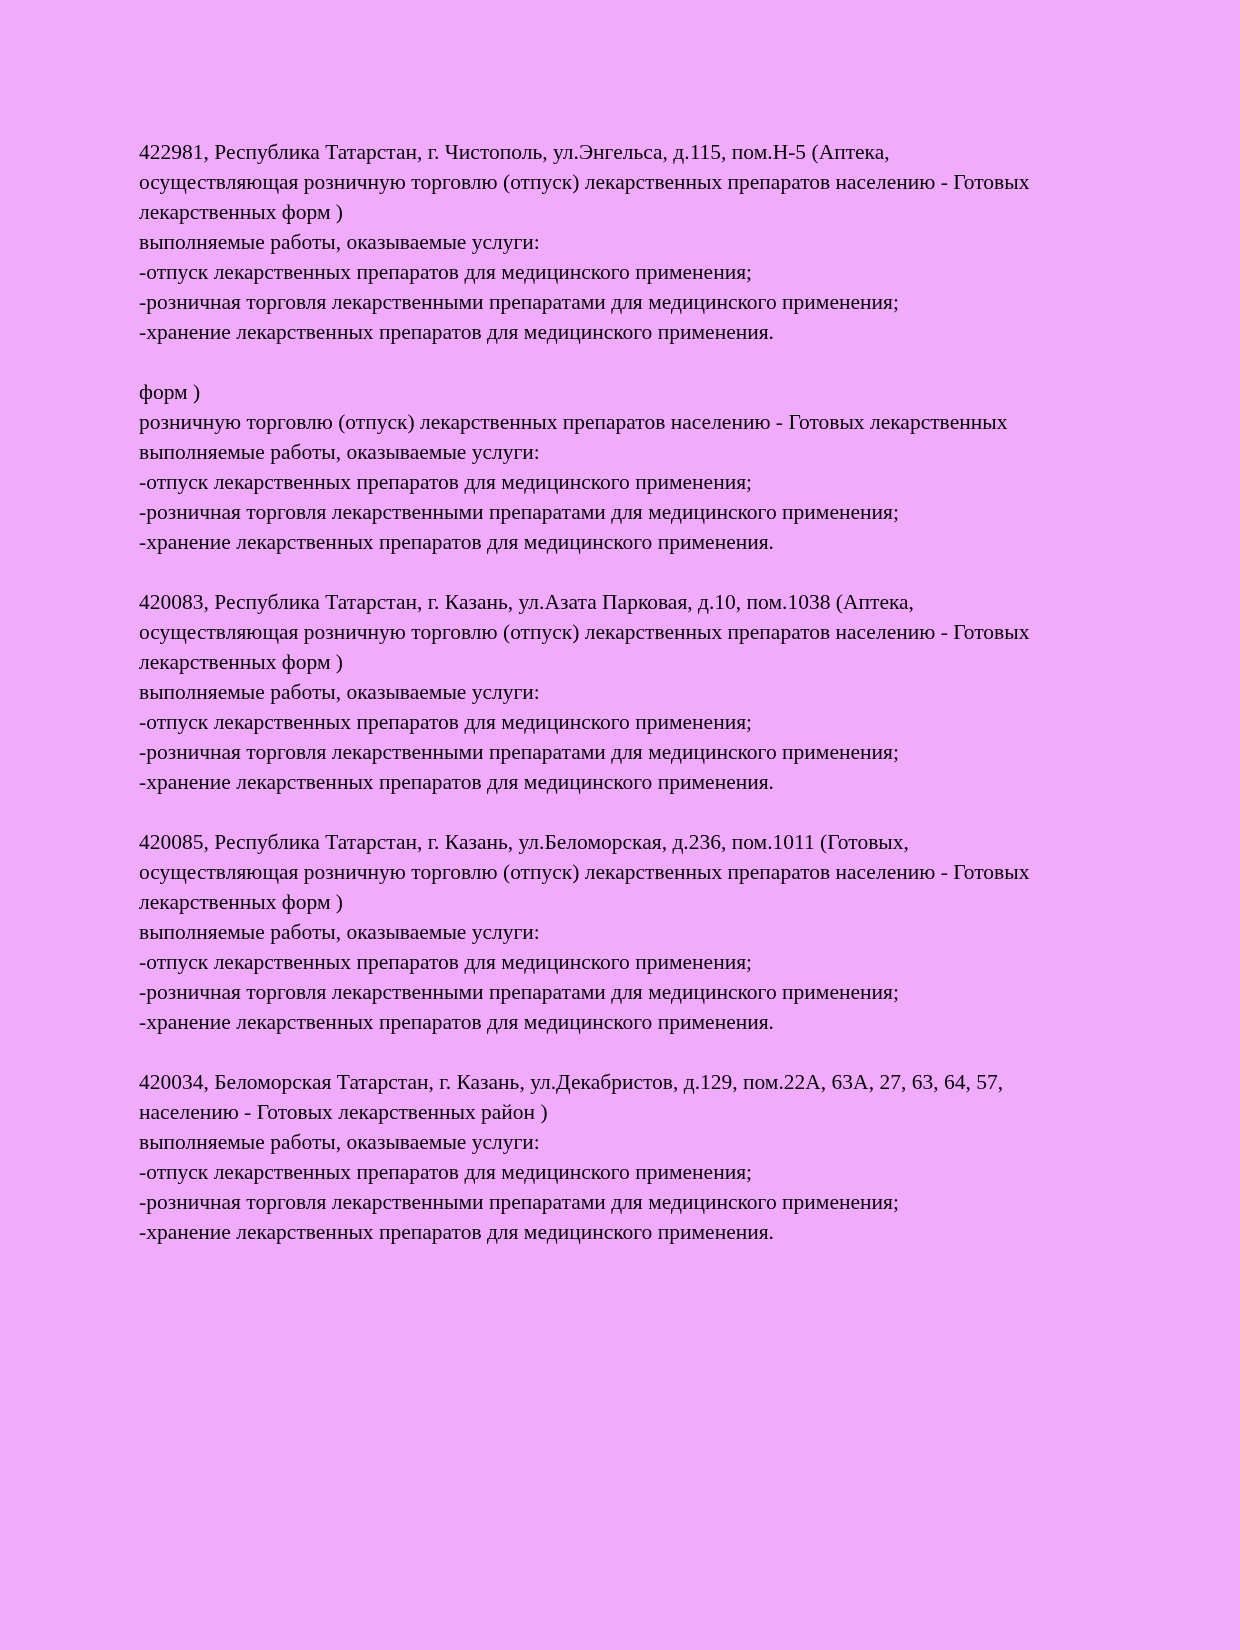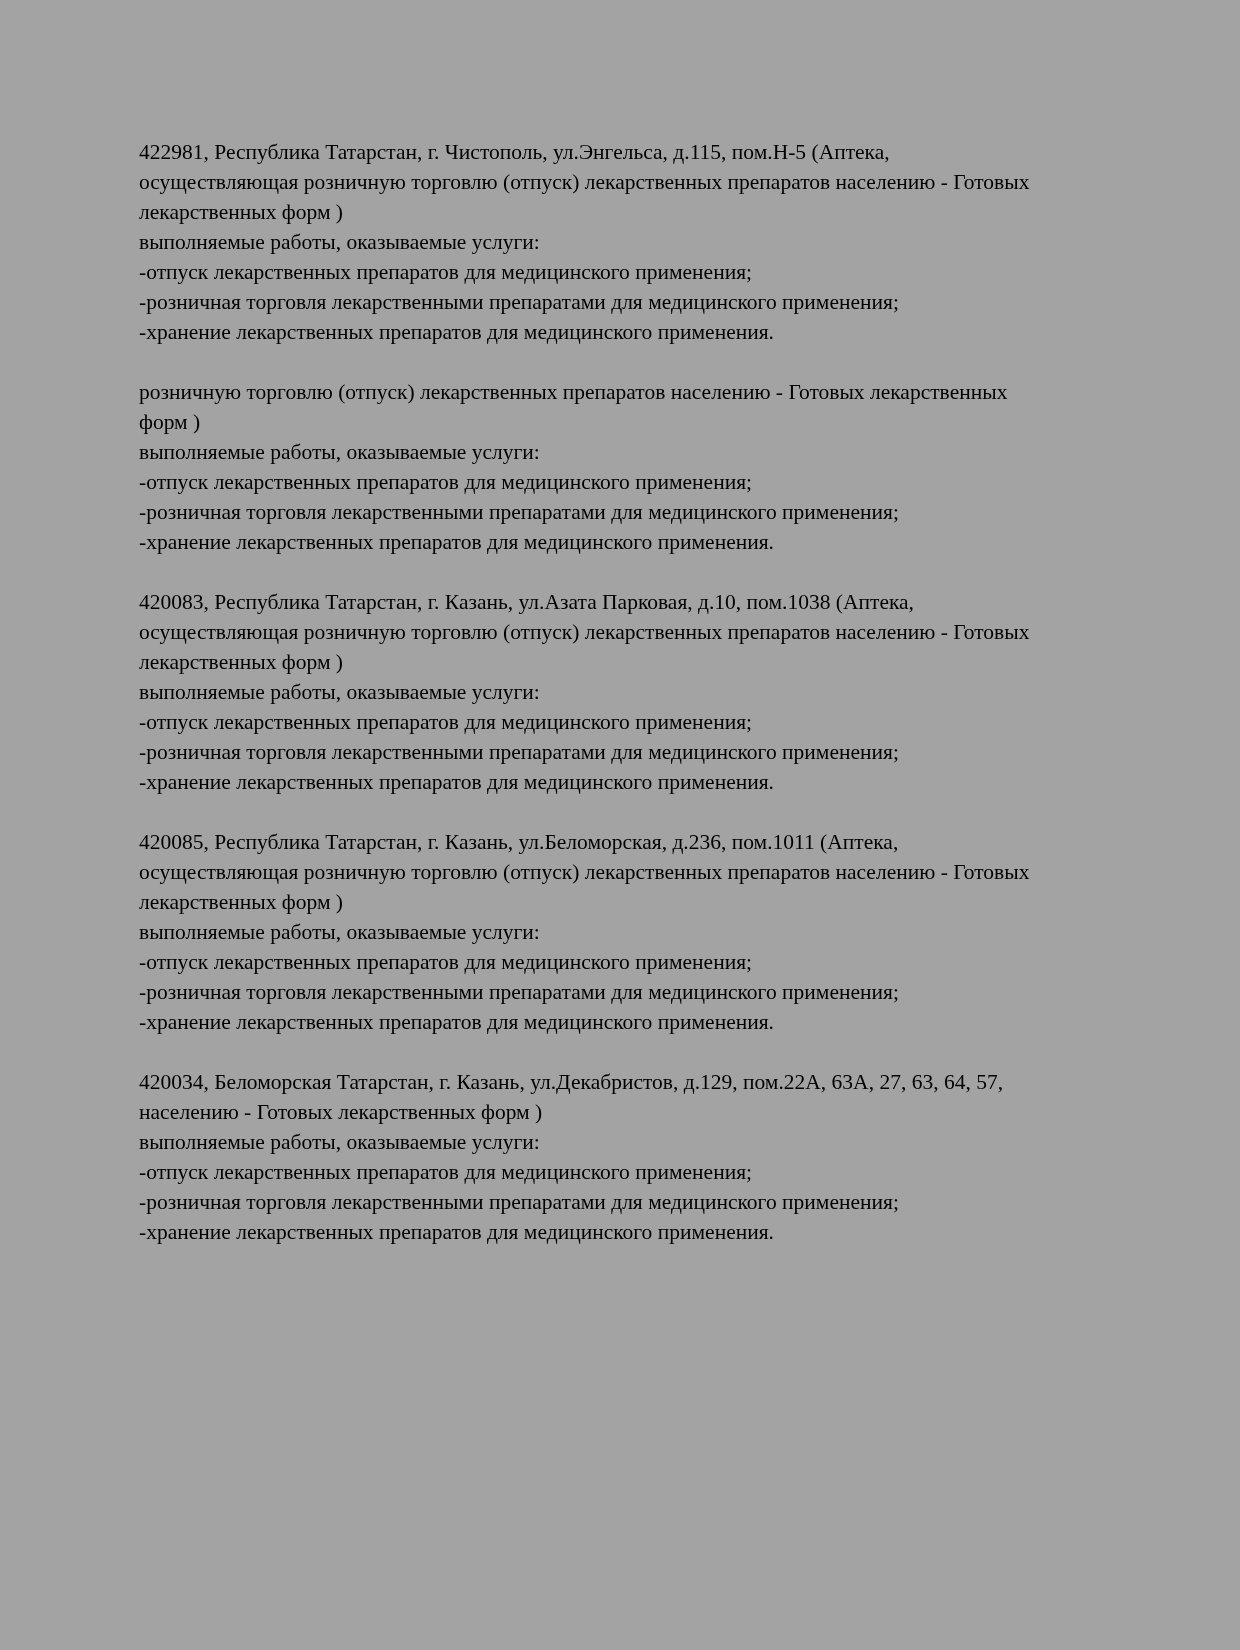--- a/index.html
+++ b/index.html
@@ -4,21 +4,21 @@
 <style>
   html, body {
     margin: 0;
     padding: 0;
     background: #ffffff;
   }
   .page {
     position: relative;
     width: 1240px;
     height: 1650px;
-    background: #a3a3a3;
+    background: #f0abfc;
     overflow: hidden;
     font-family: "Liberation Serif", "DejaVu Serif", serif;
     color: #000000;
   }
   .content {
     position: absolute;
     left: 139px;
     top: 137px;
     width: 1010px;
     font-size: 21.5px;
@@ -43,51 +43,51 @@
       <div class="line">422981, Республика Татарстан, г. Чистополь, ул.Энгельса, д.115, пом.Н-5 (Аптека,</div>
       <div class="line">осуществляющая розничную торговлю (отпуск) лекарственных препаратов населению - Готовых</div>
       <div class="line">лекарственных форм )</div>
       <div class="line">выполняемые работы, оказываемые услуги:</div>
       <div class="line">-отпуск лекарственных препаратов для медицинского применения;</div>
       <div class="line">-розничная торговля лекарственными препаратами для медицинского применения;</div>
       <div class="line">-хранение лекарственных препаратов для медицинского применения.</div>
     </section>
 
     <section class="entry">
+      <div class="line">форм )</div>
       <div class="line">розничную торговлю (отпуск) лекарственных препаратов населению - Готовых лекарственных</div>
-      <div class="line">форм )</div>
       <div class="line">выполняемые работы, оказываемые услуги:</div>
       <div class="line">-отпуск лекарственных препаратов для медицинского применения;</div>
       <div class="line">-розничная торговля лекарственными препаратами для медицинского применения;</div>
       <div class="line">-хранение лекарственных препаратов для медицинского применения.</div>
     </section>
 
     <section class="entry">
       <div class="line">420083, Республика Татарстан, г. Казань, ул.Азата Парковая, д.10, пом.1038 (Аптека,</div>
       <div class="line">осуществляющая розничную торговлю (отпуск) лекарственных препаратов населению - Готовых</div>
       <div class="line">лекарственных форм )</div>
       <div class="line">выполняемые работы, оказываемые услуги:</div>
       <div class="line">-отпуск лекарственных препаратов для медицинского применения;</div>
       <div class="line">-розничная торговля лекарственными препаратами для медицинского применения;</div>
       <div class="line">-хранение лекарственных препаратов для медицинского применения.</div>
     </section>
 
     <section class="entry">
-      <div class="line">420085, Республика Татарстан, г. Казань, ул.Беломорская, д.236, пом.1011 (Аптека,</div>
+      <div class="line">420085, Республика Татарстан, г. Казань, ул.Беломорская, д.236, пом.1011 (Готовых,</div>
       <div class="line">осуществляющая розничную торговлю (отпуск) лекарственных препаратов населению - Готовых</div>
       <div class="line">лекарственных форм )</div>
       <div class="line">выполняемые работы, оказываемые услуги:</div>
       <div class="line">-отпуск лекарственных препаратов для медицинского применения;</div>
       <div class="line">-розничная торговля лекарственными препаратами для медицинского применения;</div>
       <div class="line">-хранение лекарственных препаратов для медицинского применения.</div>
     </section>
 
     <section class="entry">
       <div class="line">420034, Беломорская Татарстан, г. Казань, ул.Декабристов, д.129, пом.22А, 63А, 27, 63, 64, 57,</div>
-      <div class="line">населению - Готовых лекарственных форм )</div>
+      <div class="line">населению - Готовых лекарственных район )</div>
       <div class="line">выполняемые работы, оказываемые услуги:</div>
       <div class="line">-отпуск лекарственных препаратов для медицинского применения;</div>
       <div class="line">-розничная торговля лекарственными препаратами для медицинского применения;</div>
       <div class="line">-хранение лекарственных препаратов для медицинского применения.</div>
     </section>
 
     <section class="entry">
     </section>
 
   </div>

